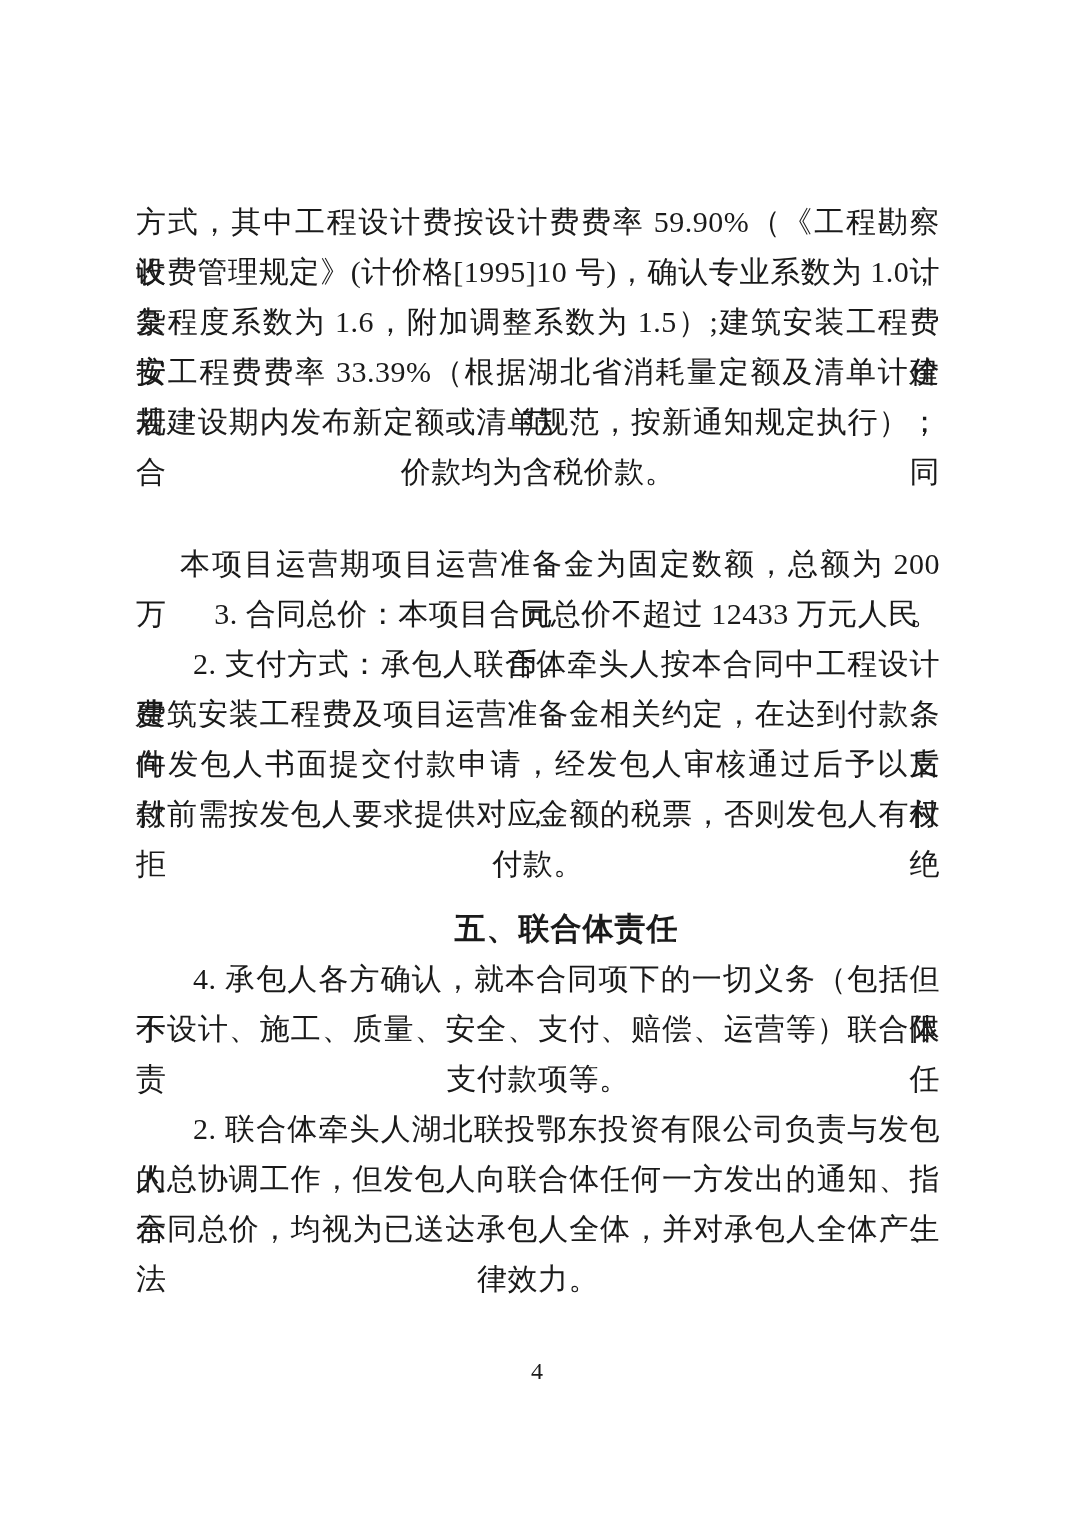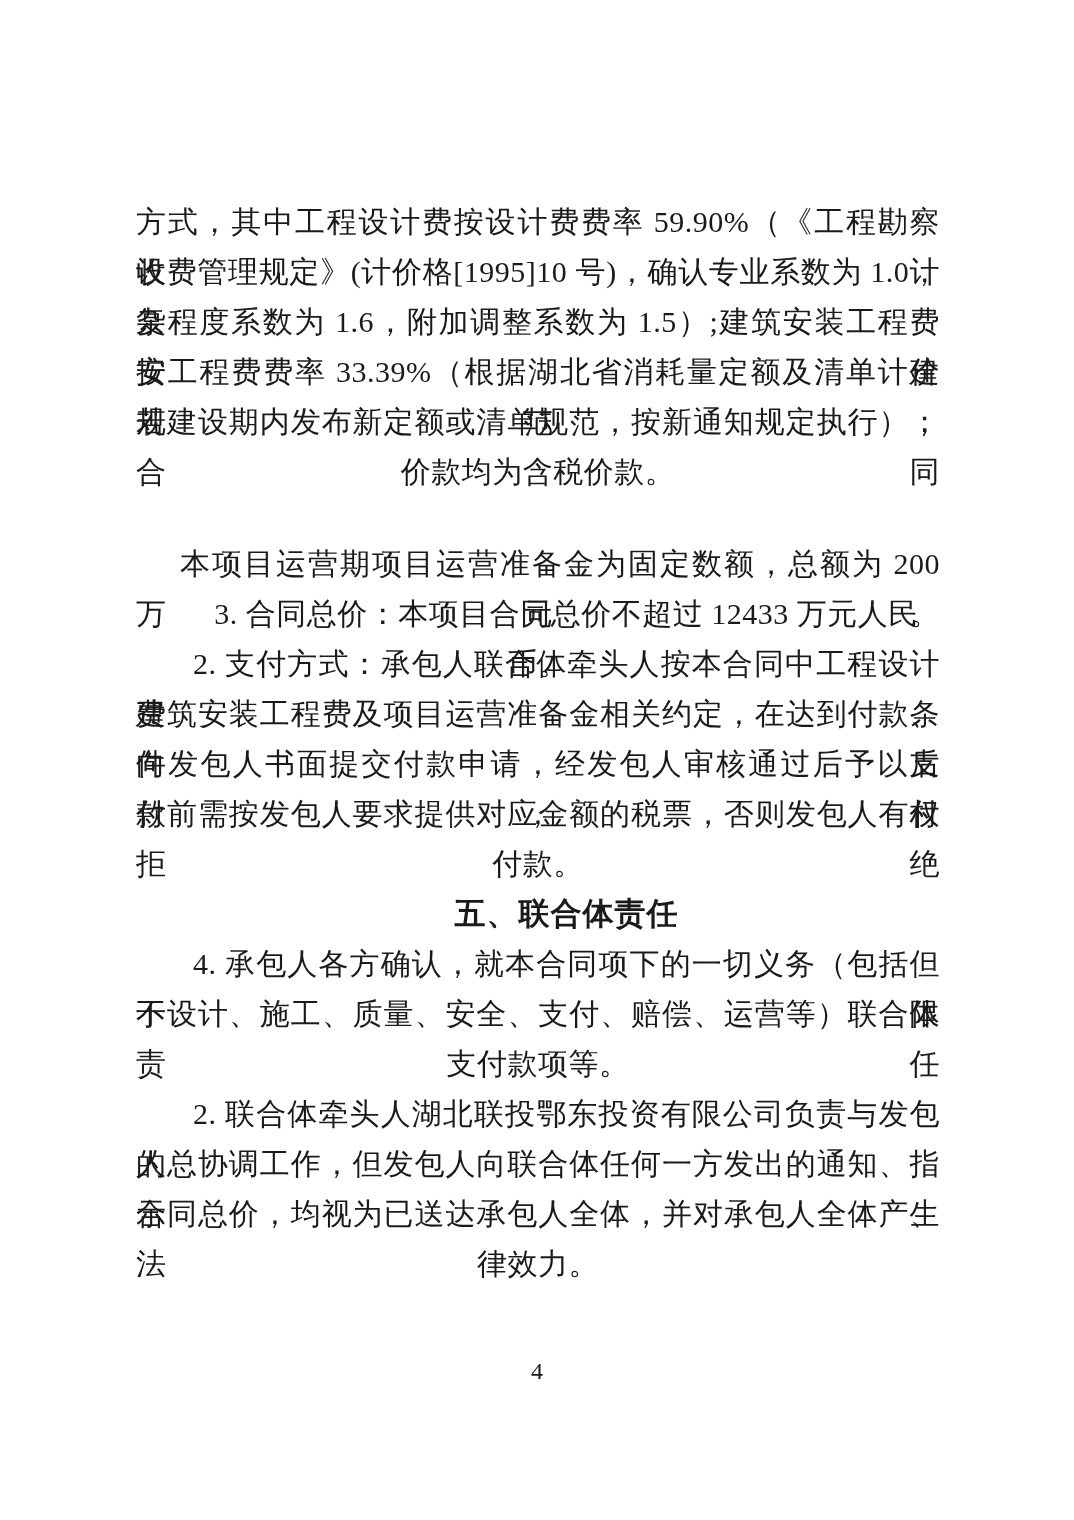--- a/index.html
+++ b/index.html
@@ -37,20 +37,21 @@
     text-align-last: justify;
   }
   .i1 { text-indent: 44px; margin-top: 42px; }  
   .i2 { text-indent: 57px; }  
   .i3 { text-indent: 72px; }  
   .heading {
     font-family: "Liberation Sans", "DejaVu Sans", sans-serif;
     font-weight: bold;
     font-size: 31px;
     letter-spacing: 1px;
+    margin-top: 15px;
   }
   .footer {
     position: absolute;
     top: 1356px;
     left: 0;
     width: 100%;
     text-align: center;
     font-size: 24px;
     line-height: 30px;
     color: #1a1a1a;

